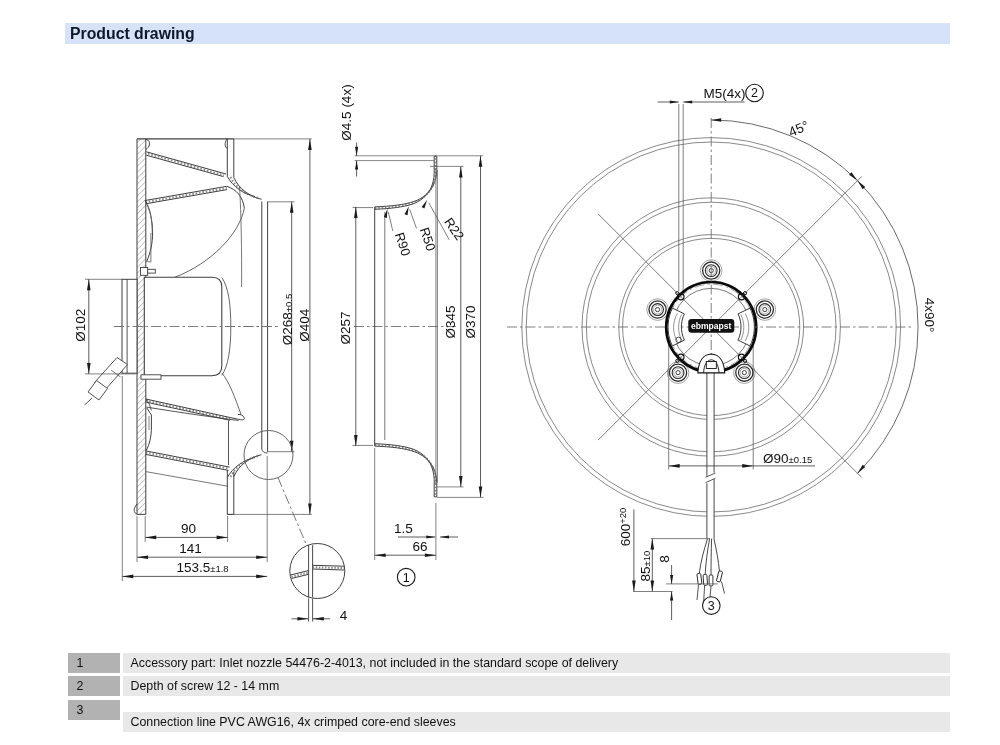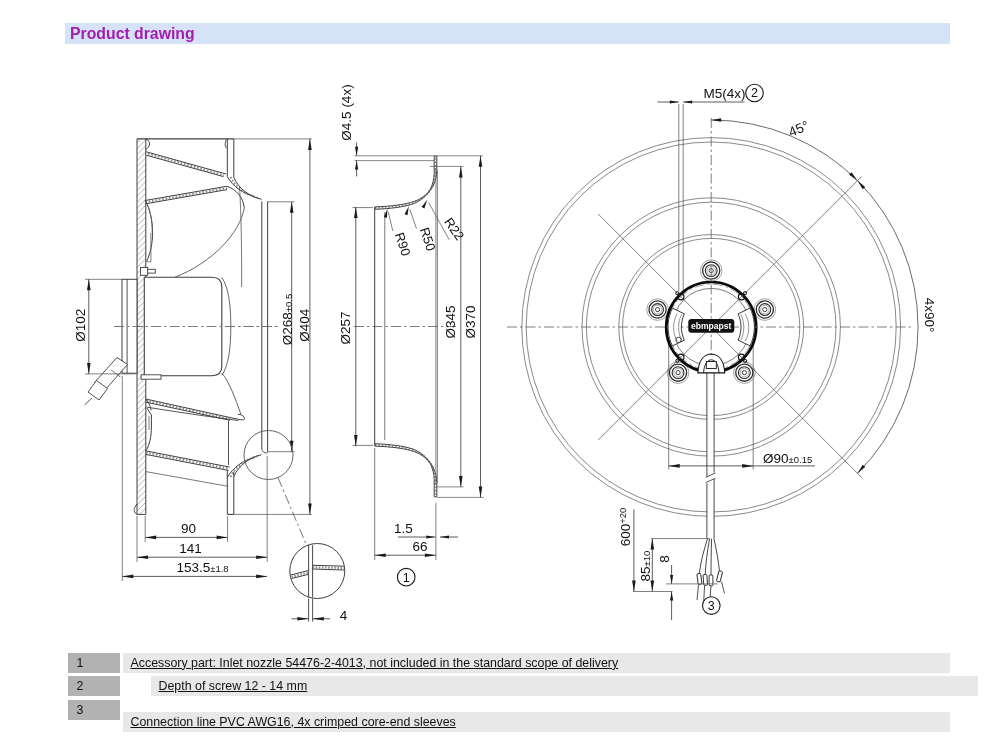--- a/index.html
+++ b/index.html
@@ -1,25 +1,25 @@
 <!DOCTYPE html>
 <html><head>
 <meta charset="utf-8">
 <style>
 html,body { margin:0; padding:0; background:#ffffff; width:1000px; height:745px; overflow:hidden; }
 * { box-sizing:border-box; }
 body { font-family:"Liberation Sans", sans-serif; }
 .titlebar { position:absolute; left:65px; top:23px; width:885px; height:21px; background:#d6e2f7; }
-.titlebar span { position:absolute; left:5px; top:2px; font-size:15.8px; font-weight:bold; color:#a21caf; }
+.titlebar span { position:absolute; left:5px; top:2px; font-size:15.8px; font-weight:bold; color:#0f172a; }
 .trow { position:absolute; font-size:12.4px; color:#111; }
 .tnum { position:absolute; left:67.5px; width:52.5px; background:#b2b2b2; }
 .tnum span { padding-left:9px; }
 .tdesc { position:absolute; left:122.5px; width:827.5px; background:#e8e8e8; }
 .tnum, .tdesc { height:20.4px; line-height:20.4px; }
-.tdesc span { padding-left:8px;text-decoration:underline; }
+.tdesc span { padding-left:8px; }
 svg { position:absolute; left:0; top:0; }
 </style>
 </head>
 <body>
 
 <div class="titlebar">
     <span>Product drawing</span>
   </div>
 
 <svg width="1000" height="745" viewBox="0 0 1000 745">
@@ -575,16 +575,16 @@
         <circle cx="711.3" cy="605.6" r="8.8" stroke="#1a1a1a" stroke-width="1.1" fill="white"></circle>
         <text x="711.3" y="609.9" font-family="'Liberation Sans', sans-serif" font-size="12.5" text-anchor="middle" fill="#111">3</text>
       </g>
 </g>
 </svg>
 
 <div class="trow tnum" style="top:652.8px;"><span>1</span></div>
 <div class="trow tdesc" style="top:652.8px;"><span>Accessory part: Inlet nozzle 54476-2-4013, not included in the standard scope of delivery</span></div>
 
 <div class="trow tnum" style="top:676.0px;"><span>2</span></div>
-<div class="trow tdesc" style="top:676.0px;margin-left:28px;"><span>Depth of screw 12 - 14 mm</span></div>
+<div class="trow tdesc" style="top:676.0px;"><span>Depth of screw 12 - 14 mm</span></div>
 
 <div class="trow tnum" style="top:699.6px;"><span>3</span></div>
 <div class="trow tdesc" style="top:699.6px;margin-top:12px;"><span>Connection line PVC AWG16, 4x crimped core-end sleeves</span></div>
 
 </body></html>

